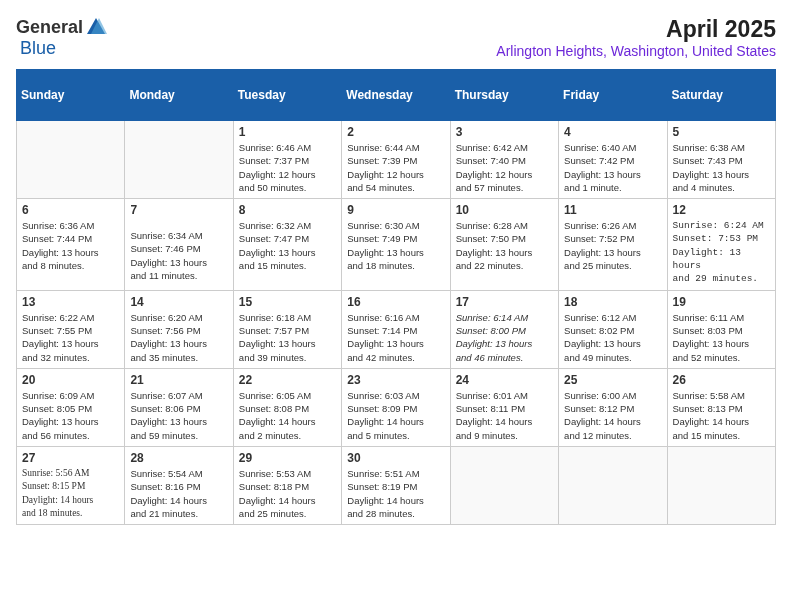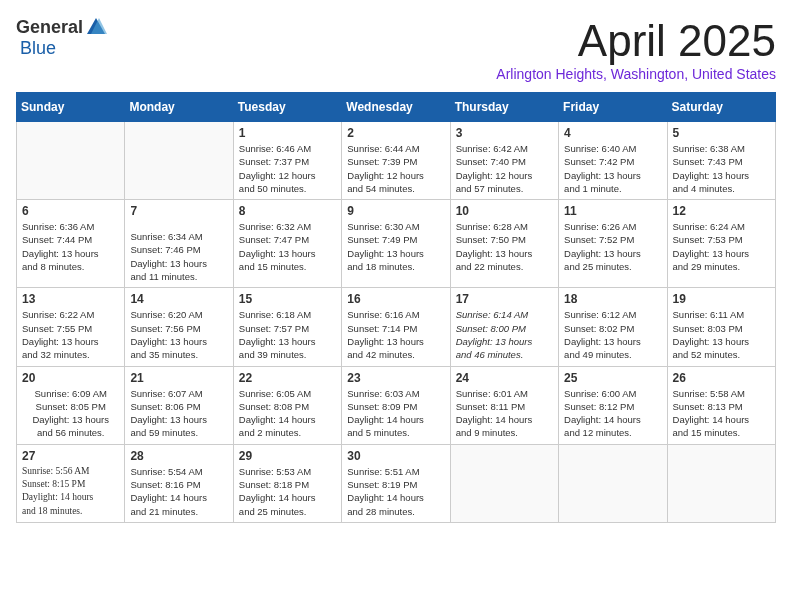--- a/index.html
+++ b/index.html
@@ -38,38 +38,38 @@
     .logo-sub {
       font-size: 18px;
       font-weight: normal;
       color: #1a5fa8;
       margin-left: 4px;
     }
     .title-section {
       text-align: right;
     }
     .month-title {
-      font-size: 44px;
-      font-weight: normal;
+      font-size: 23px;
+      font-weight: bold;
       color: #222;
     }
     .location-title {
       font-size: 14px;
       color: #6d28d9;
     }
     .calendar {
       width: 100%;
       border-collapse: collapse;
     }
     .calendar th {
       background-color: #1a5fa8;
       color: #fff;
       font-size: 12px;
       font-weight: bold;
-      padding: 7px 4px;
+      padding: 18px 4px;
       text-align: left;
       border: 1px solid #1a5fa8;
     }
     .calendar td {
       border: 1px solid #ccc;
       vertical-align: top;
       padding: 4px 5px;
       width: 108px;
       min-height: 75px;
       font-size: 10px;
@@ -201,21 +201,21 @@
         </td>
         <td>
           <span class="day-num">11</span>
           <div class="day-info" style="white-space: pre-line;">Sunrise: 6:26 AM
 Sunset: 7:52 PM
 Daylight: 13 hours
 and 25 minutes.</div>
         </td>
         <td>
           <span class="day-num">12</span>
-          <div class="day-info" style="white-space: pre-line;">Sunrise: 6:24 AM
+          <div class="day-info" style="white-space: pre-line; font-family: Liberation Mono, monospace;">Sunrise: 6:24 AM
 Sunset: 7:53 PM
 Daylight: 13 hours
 and 29 minutes.</div>
         </td>
       </tr>
       <tr>
         <td>
           <span class="day-num">13</span>
           <div class="day-info" style="white-space: pre-line;">Sunrise: 6:22 AM
 Sunset: 7:55 PM
@@ -261,21 +261,21 @@
           <span class="day-num">19</span>
           <div class="day-info" style="white-space: pre-line;">Sunrise: 6:11 AM
 Sunset: 8:03 PM
 Daylight: 13 hours
 and 52 minutes.</div>
         </td>
       </tr>
       <tr>
         <td>
           <span class="day-num">20</span>
-          <div class="day-info" style="white-space: pre-line; text-align: center;">Sunrise: 6:09 AM
+          <div class="day-info" style="white-space: pre-line;">Sunrise: 6:09 AM
 Sunset: 8:05 PM
 Daylight: 13 hours
 and 56 minutes.</div>
         </td>
         <td>
           <span class="day-num">21</span>
           <div class="day-info" style="white-space: pre-line;">Sunrise: 6:07 AM
 Sunset: 8:06 PM
 Daylight: 13 hours
 and 59 minutes.</div>

